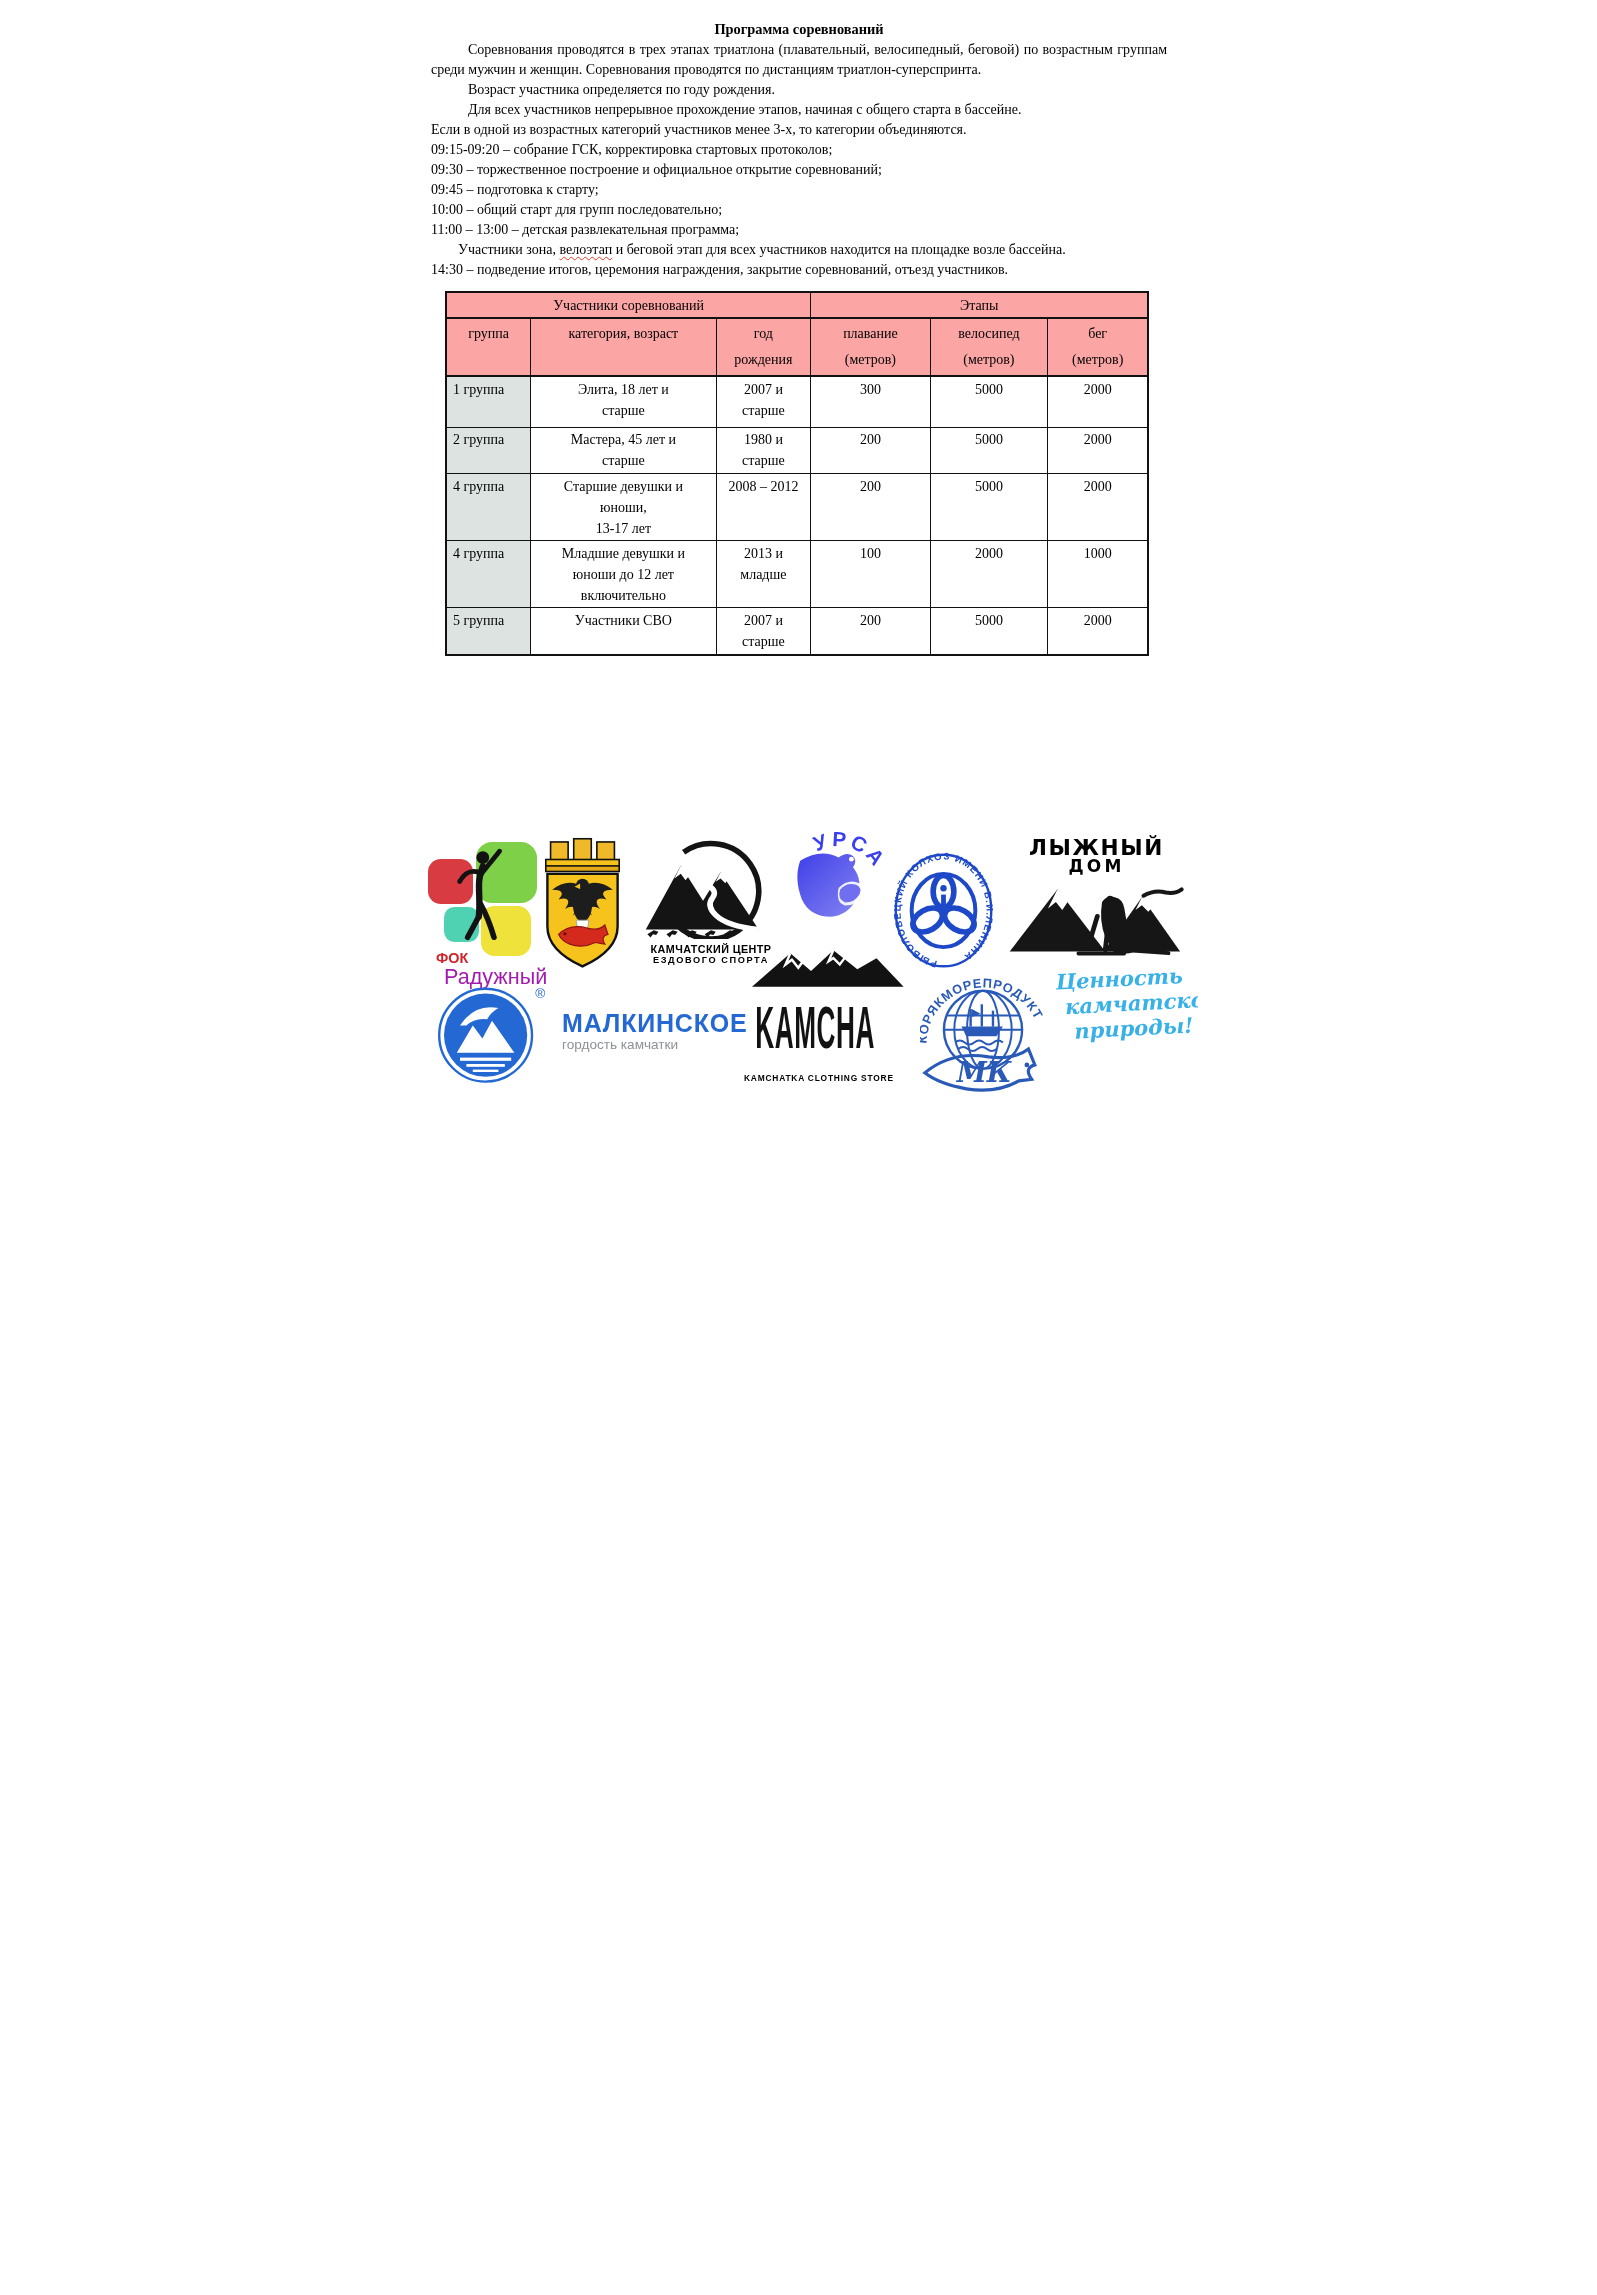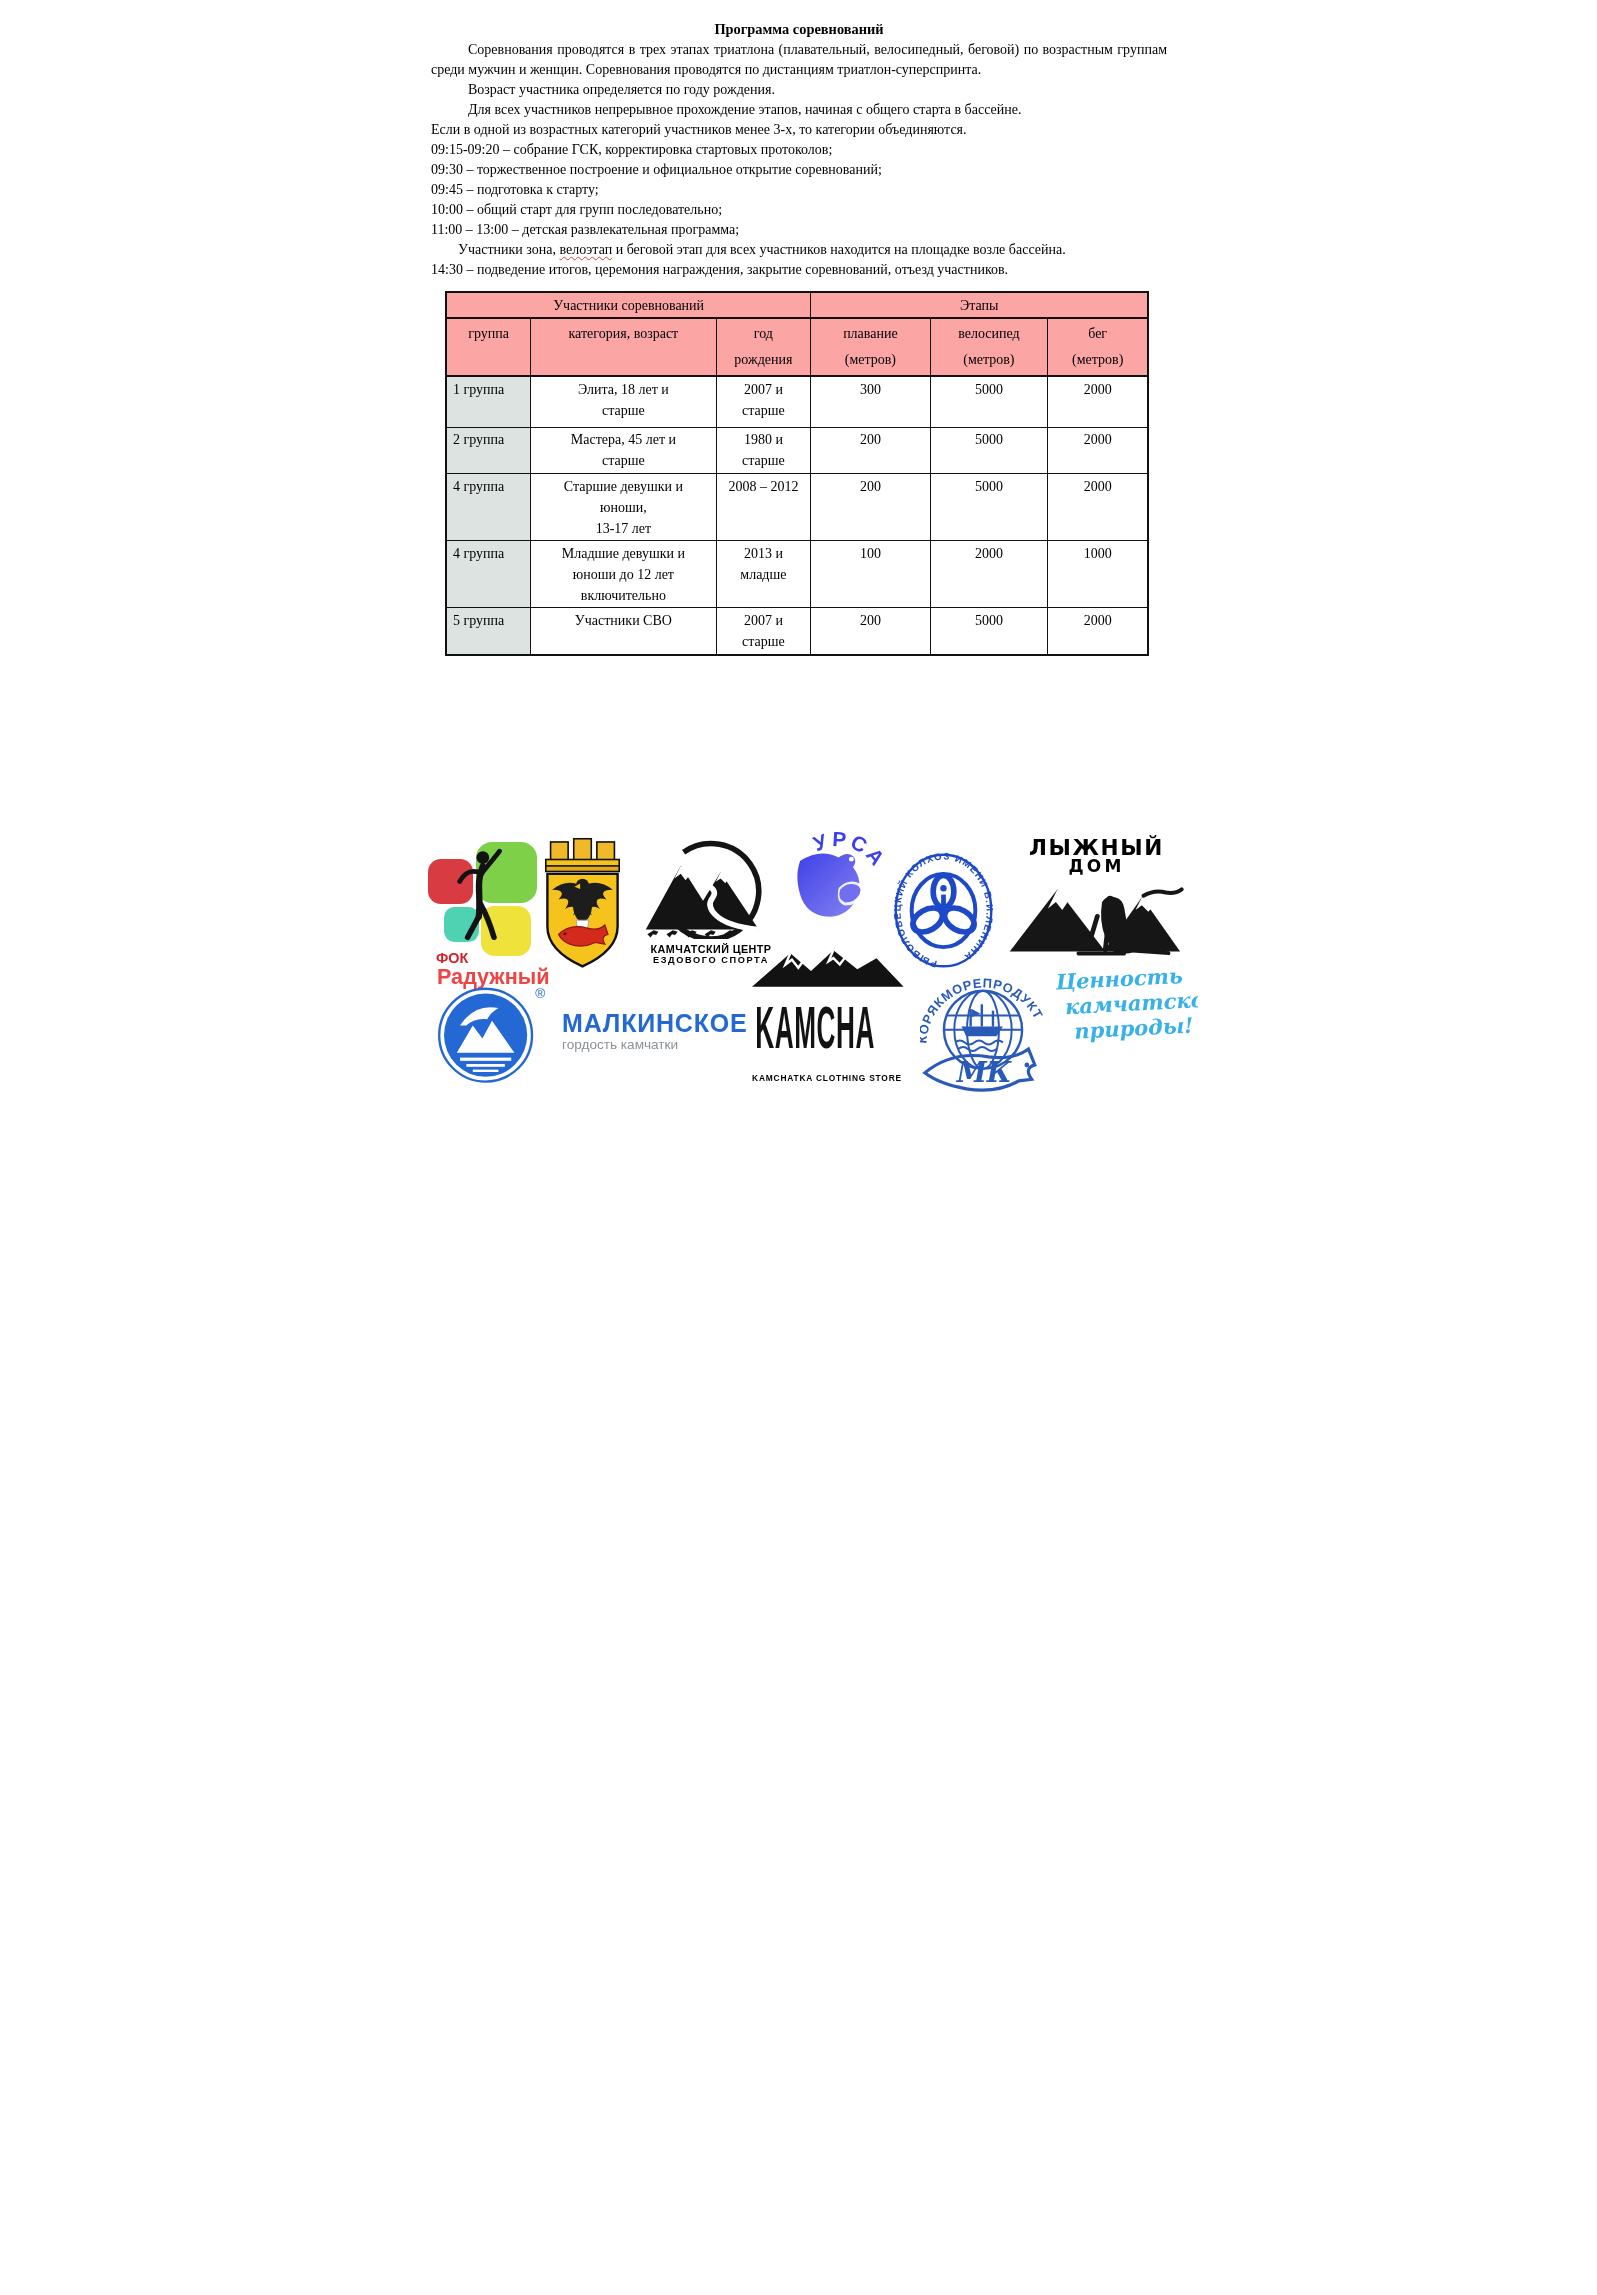--- a/index.html
+++ b/index.html
@@ -28,36 +28,36 @@
 
   
   .fok-grid{position:relative;width:105px;height:105px;}
   .fok-grid .sq{position:absolute;display:block;}
   .sq.red{left:0;top:17.6px;width:45px;height:45px;background:#d93b43;border-radius:12.8px;}
   .sq.green{left:48px;top:0;width:61px;height:61px;background:#7ed048;border-radius:16px;}
   .sq.teal{left:16px;top:65px;width:35px;height:35px;background:#4fd2b2;border-radius:10.4px;}
   .sq.yellow{left:53px;top:64px;width:50px;height:50px;background:#efe23a;border-radius:13.6px;}
   .fok-fig{position:absolute;left:29px;top:6.4px;}
   .fok-t1{color:#d0242c;font-weight:bold;font-size:14.4px;margin:4.8px 0 0 8px;line-height:14.4px;}
-  .fok-t2{color:#ef4444;font-weight:bold;font-size:21.6px;line-height:22.4px;margin-left:9px;}
+  .fok-t2{color:#a21caf;font-weight:normal;font-size:21.6px;line-height:22.4px;margin-left:16px;}
 
   
   .sled-t1{font-weight:bold;font-size:10.8px;letter-spacing:0.4px;text-align:center;line-height:12px;margin-top:1.6px;}
   .sled-t2{font-weight:bold;font-size:9.2px;letter-spacing:1.6px;text-align:center;line-height:10.4px;}
 
   
   .ski-t1{font-weight:bold;font-size:21.6px;letter-spacing:1.6px;text-align:center;line-height:21px;font-family:"DejaVu Sans",sans-serif;}
   .ski-t2{font-weight:bold;font-size:17px;letter-spacing:3.2px;text-align:center;line-height:17px;font-family:"DejaVu Sans",sans-serif;}
 
   
   .malk-name{color:#2468d4;font-weight:bold;font-size:25px;letter-spacing:0.8px;line-height:25.6px;}
   .malk-sub{color:#8c9196;font-size:13.6px;line-height:15px;margin-top:0.8px;}
 
   
-  .kamcha-sub{font-weight:bold;font-size:8.4px;letter-spacing:0.8px;text-align:center;}
+  .kamcha-sub{font-weight:bold;font-size:8.4px;letter-spacing:0.8px;}
 
   
   .nature{color:#38b1e8;font-style:italic;font-weight:bold;font-family:"DejaVu Serif",serif;
           font-size:21px;line-height:25px;transform:rotate(-3deg);}
 </style>
 </head>
 <body>
 
 <div class="page">
   <div class="content">

